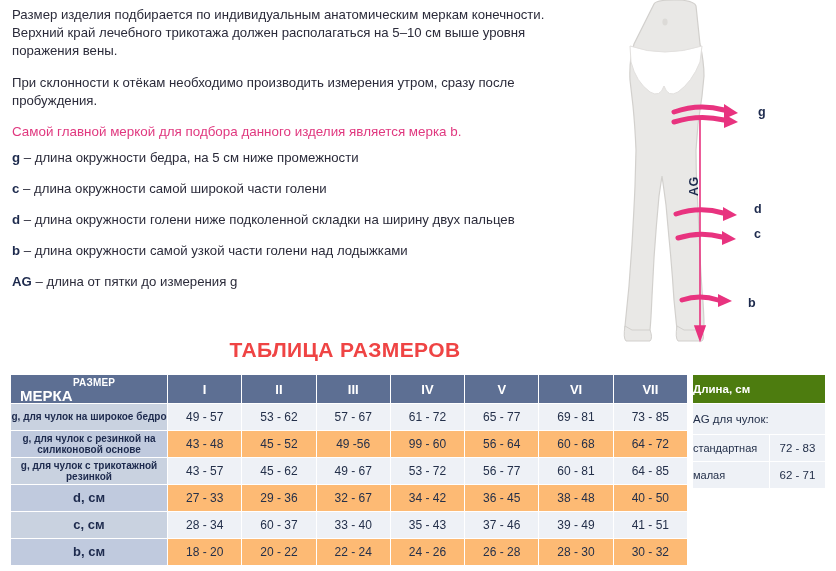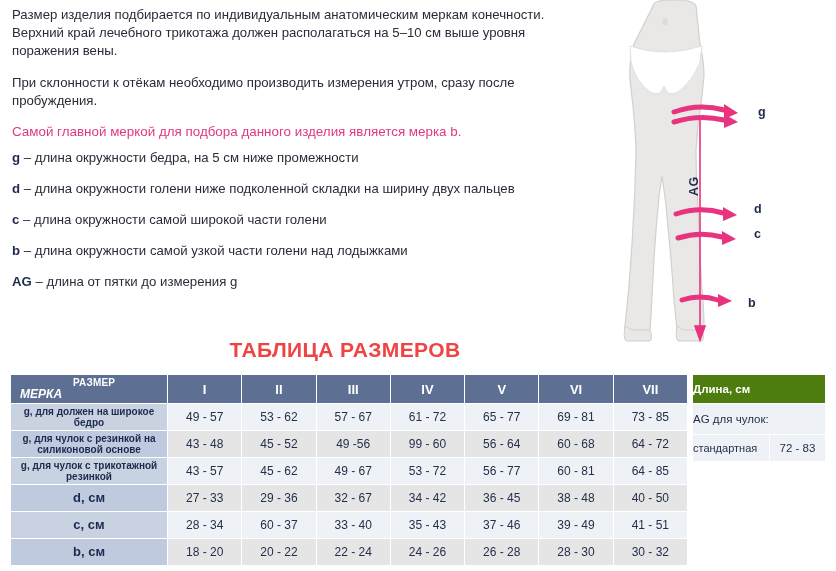--- a/index.html
+++ b/index.html
@@ -107,23 +107,22 @@
     background: #5d6f93;
     color: #ffffff;
     width: 148px;
     height: 28px;
     position: relative;
   }
   .hdr-corner .w1 {
     position: absolute;
     left: 9px;
     top: 12px;
-    font-size: 12px;
-    font-weight: bold;
-    font-style: italic;
+    font-size: 15px;
+    font-weight: bold;
   }
   .hdr-corner .w2 {
     position: absolute;
     left: 62px;
     top: 2px;
     font-size: 10px;
     font-weight: bold;
     letter-spacing: .2px;
   }
   .hdr-col {
@@ -149,21 +148,21 @@
     font-weight: bold;
     padding: 5px 4px;
   }
   .cell {
     background: #eef1f6;
     text-align: center;
     font-size: 12px;
     color: #24304a;
     height: 26px;
   }
-  .r-alt .cell { background: #e5e5e5; }
+  .r-alt .cell { background: #fdba74; }
   .r-alt .rowlabel { background: #c0cade; }
 
   
   .ag-table {
     position: absolute;
     left: 692px;
     top: 374px;
     width: 134px;
     border-collapse: collapse;
     font-size: 11.5px;
@@ -214,26 +213,26 @@
   <div class="text-col">
     <p class="para">Размер изделия подбирается по индивидуальным анатомическим меркам конечности. Верхний край лечебного трикотажа должен располагаться на 5–10 см выше уровня поражения вены.</p>
     <p class="para">При склонности к отёкам необходимо производить измерения утром, сразу после пробуждения.</p>
     <p class="para highlight">Самой главной меркой для подбора данного изделия является мерка b.</p>
 
     <p class="legend">
       <span class="key">g</span>
       <span>– длина окружности бедра, на 5 см ниже промежности</span>
     </p>
     <p class="legend">
+      <span class="key">c</span>
+      <span>– длина окружности самой широкой части голени</span>
+    </p>
+    <p class="legend">
       <span class="key">d</span>
       <span>– длина окружности голени ниже подколенной складки на ширину двух пальцев</span>
-    </p>
-    <p class="legend">
-      <span class="key">c</span>
-      <span>– длина окружности самой широкой части голени</span>
     </p>
     <p class="legend">
       <span class="key">b</span>
       <span>– длина окружности самой узкой части голени над лодыжками</span>
     </p>
     <p class="legend">
       <span class="key">AG</span>
       <span>– длина от пятки до измерения g</span>
     </p>
   </div>
@@ -301,21 +300,21 @@
       <td class="hdr-col">I</td>
       <td class="hdr-col">II</td>
       <td class="hdr-col">III</td>
       <td class="hdr-col">IV</td>
       <td class="hdr-col">V</td>
       <td class="hdr-col">VI</td>
       <td class="hdr-col">VII</td>
     </tr>
 
     <tr>
-      <td class="rowlabel">g, для должен на широкое бедро</td>
+      <td class="rowlabel">g, для чулок на широкое бедро</td>
       <td class="cell">49 - 57</td>
       <td class="cell">53 - 62</td>
       <td class="cell">57 - 67</td>
       <td class="cell">61 - 72</td>
       <td class="cell">65 - 77</td>
       <td class="cell">69 - 81</td>
       <td class="cell">73 - 85</td>
     </tr>
 
     <tr class="r-alt">
@@ -380,16 +379,20 @@
         <tr>
       <td class="ag-hdr" colspan="2">Длина, см</td>
     </tr>
     <tr>
       <td class="ag-title-cell" colspan="2">AG для чулок:</td>
     </tr>
     <tr>
       <td class="ag-name">стандартная</td>
       <td class="ag-val">72 - 83</td>
     </tr>
+    <tr>
+      <td class="ag-name">малая</td>
+      <td class="ag-val">62 - 71</td>
+    </tr>
   </tbody>
     </table>
 
 </div>
 
 </body></html>

